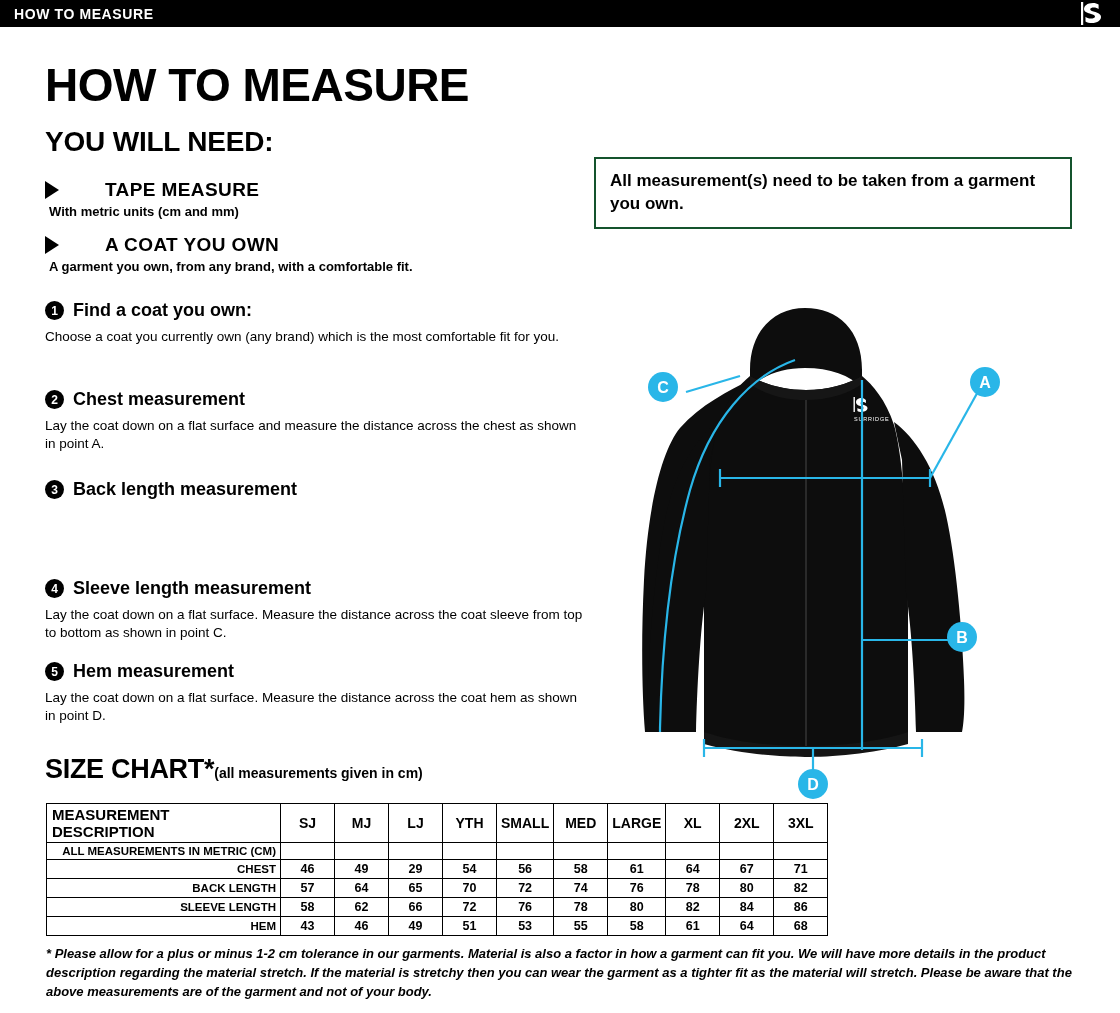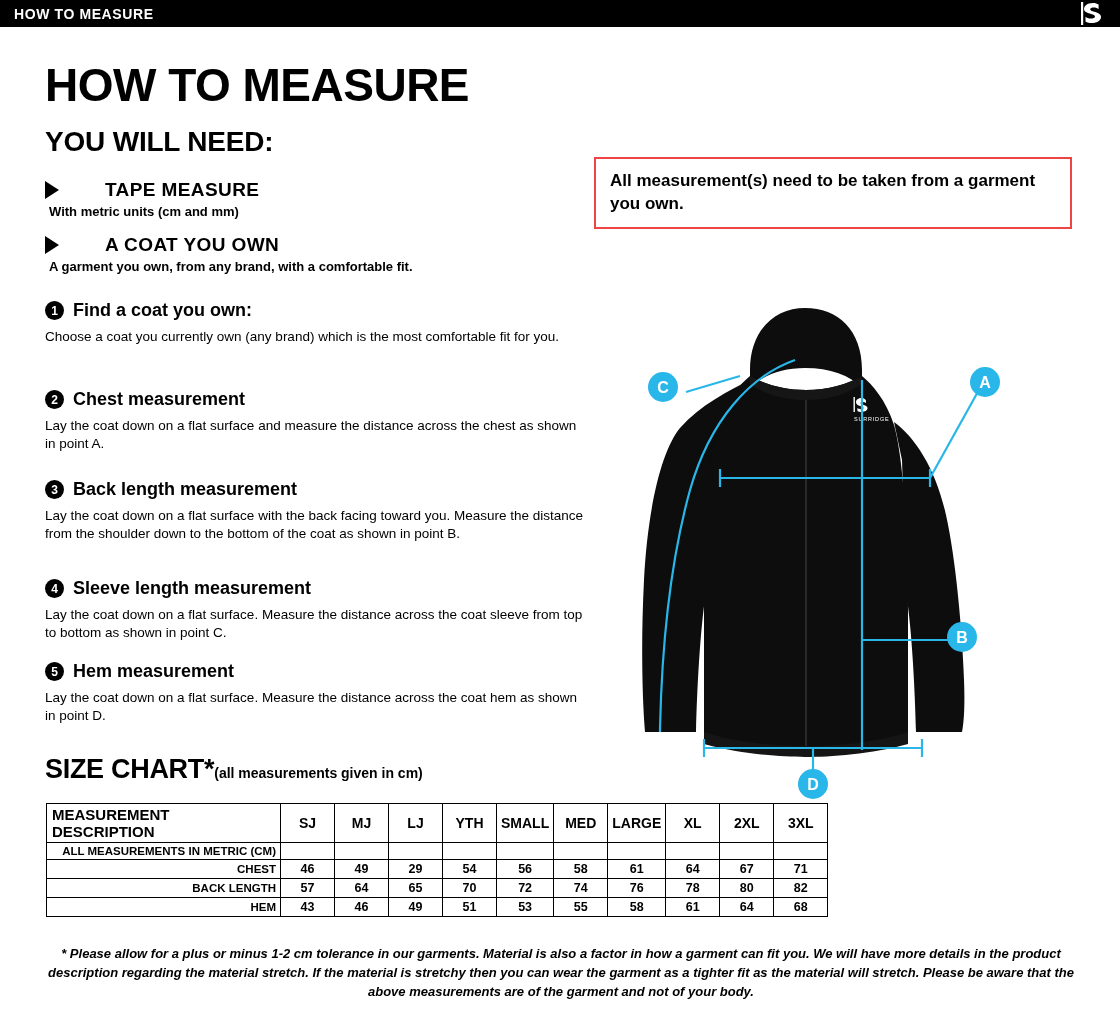--- a/index.html
+++ b/index.html
@@ -53,21 +53,21 @@
     width:19px;height:19px;border-radius:50%;background:#000;color:#fff;
     font-size:12px;font-weight:bold;display:flex;align-items:center;justify-content:center;
     flex:0 0 auto;
   }
   .step-title{font-size:18px;font-weight:bold;}
   .step-body{font-size:13.5px;font-weight:normal;line-height:1.35;margin-top:7px;}
 
   
   .callout{
     position:absolute;left:594px;top:157px;width:478px;height:72px;
-    border:2px solid #ef4444;box-sizing:border-box;
+    border:2px solid #14532d;box-sizing:border-box;
     display:flex;align-items:center;
   }
   .callout p{
     margin:0;padding:0 14px;font-size:17px;font-weight:bold;line-height:1.35;
   }
 
   
   .garment{position:absolute;left:600px;top:280px;width:470px;height:520px;}
   .garment svg{display:block;}
 
@@ -94,21 +94,21 @@
     text-align:left;width:234px;font-size:15px;padding:2px 5px;
   }
   table.size th.col{width:54px;text-align:center;font-size:14px;}
   table.size td.rowlabel{text-align:right;font-size:11.5px;}
   table.size td.val{text-align:center;font-size:12.5px;}
   table.size tr.metricrow td{height:16px;}
 
   
   .footnote{
     position:absolute;left:46px;top:945px;width:1030px;
-    font-size:13px;font-style:italic;font-weight:bold;line-height:1.45;text-align:center;
+    font-size:13px;font-style:italic;font-weight:bold;line-height:1.45;
   }
 </style>
 </head>
 <body>
 
 <div class="topbar">
   <div class="topbar-title">HOW TO MEASURE</div>
   <div class="brand-logo">
     <svg width="30" height="23" viewBox="0 0 30 23">
       <path d="M16 1 C10 1 7 4 7 7 C7 10 11 11 14 12 C16.5 12.8 18 13.3 18 14.6 C18 16 16 16.6 14 16.6 C11.5 16.6 9.5 15.8 8.5 14.8 L8.5 19.5 C10 20.5 12.5 21 14.8 21 C20.5 21 24 18.3 24 15 C24 11.8 20.3 10.7 17.3 9.8 C14.8 9 13.2 8.5 13.2 7.3 C13.2 6.1 14.9 5.5 16.6 5.5 C18.7 5.5 20.6 6.2 21.6 7.1 L21.6 2.6 C20.2 1.7 18.3 1 16 1 Z" fill="#ffffff"></path>
@@ -154,21 +154,20 @@
     <span class="step-title">Chest measurement</span>
   </div>
   <div class="step-body">Lay the coat down on a flat surface and measure the distance across the chest as shown in point A.</div>
 </div>
 
 <div class="step" style="top:479px;">
   <div class="step-head">
     <span class="num">3</span>
     <span class="step-title">Back length measurement</span>
   </div>
-  <div class="step-body">Lay the coat down on a flat surface with the back facing toward you. Measure the distance from the shoulder down to the bottom of the coat as shown in point B.</div>
 </div>
 
 <div class="step" style="top:578px;">
   <div class="step-head">
     <span class="num">4</span>
     <span class="step-title">Sleeve length measurement</span>
   </div>
   <div class="step-body">Lay the coat down on a flat surface. Measure the distance across the coat sleeve from top to bottom as shown in point C.</div>
 </div>
 
@@ -334,20 +333,33 @@
       <td class="val">65</td>
       <td class="val">70</td>
       <td class="val">72</td>
       <td class="val">74</td>
       <td class="val">76</td>
       <td class="val">78</td>
       <td class="val">80</td>
       <td class="val">82</td>
     </tr>
 
+    <tr>
+      <td class="rowlabel">SLEEVE LENGTH</td>
+      <td class="val">58</td>
+      <td class="val">62</td>
+      <td class="val">66</td>
+      <td class="val">72</td>
+      <td class="val">76</td>
+      <td class="val">78</td>
+      <td class="val">80</td>
+      <td class="val">82</td>
+      <td class="val">84</td>
+      <td class="val">86</td>
+    </tr>
 
     <tr>
       <td class="rowlabel">HEM</td>
       <td class="val">43</td>
       <td class="val">46</td>
       <td class="val">49</td>
       <td class="val">51</td>
       <td class="val">53</td>
       <td class="val">55</td>
       <td class="val">58</td>

